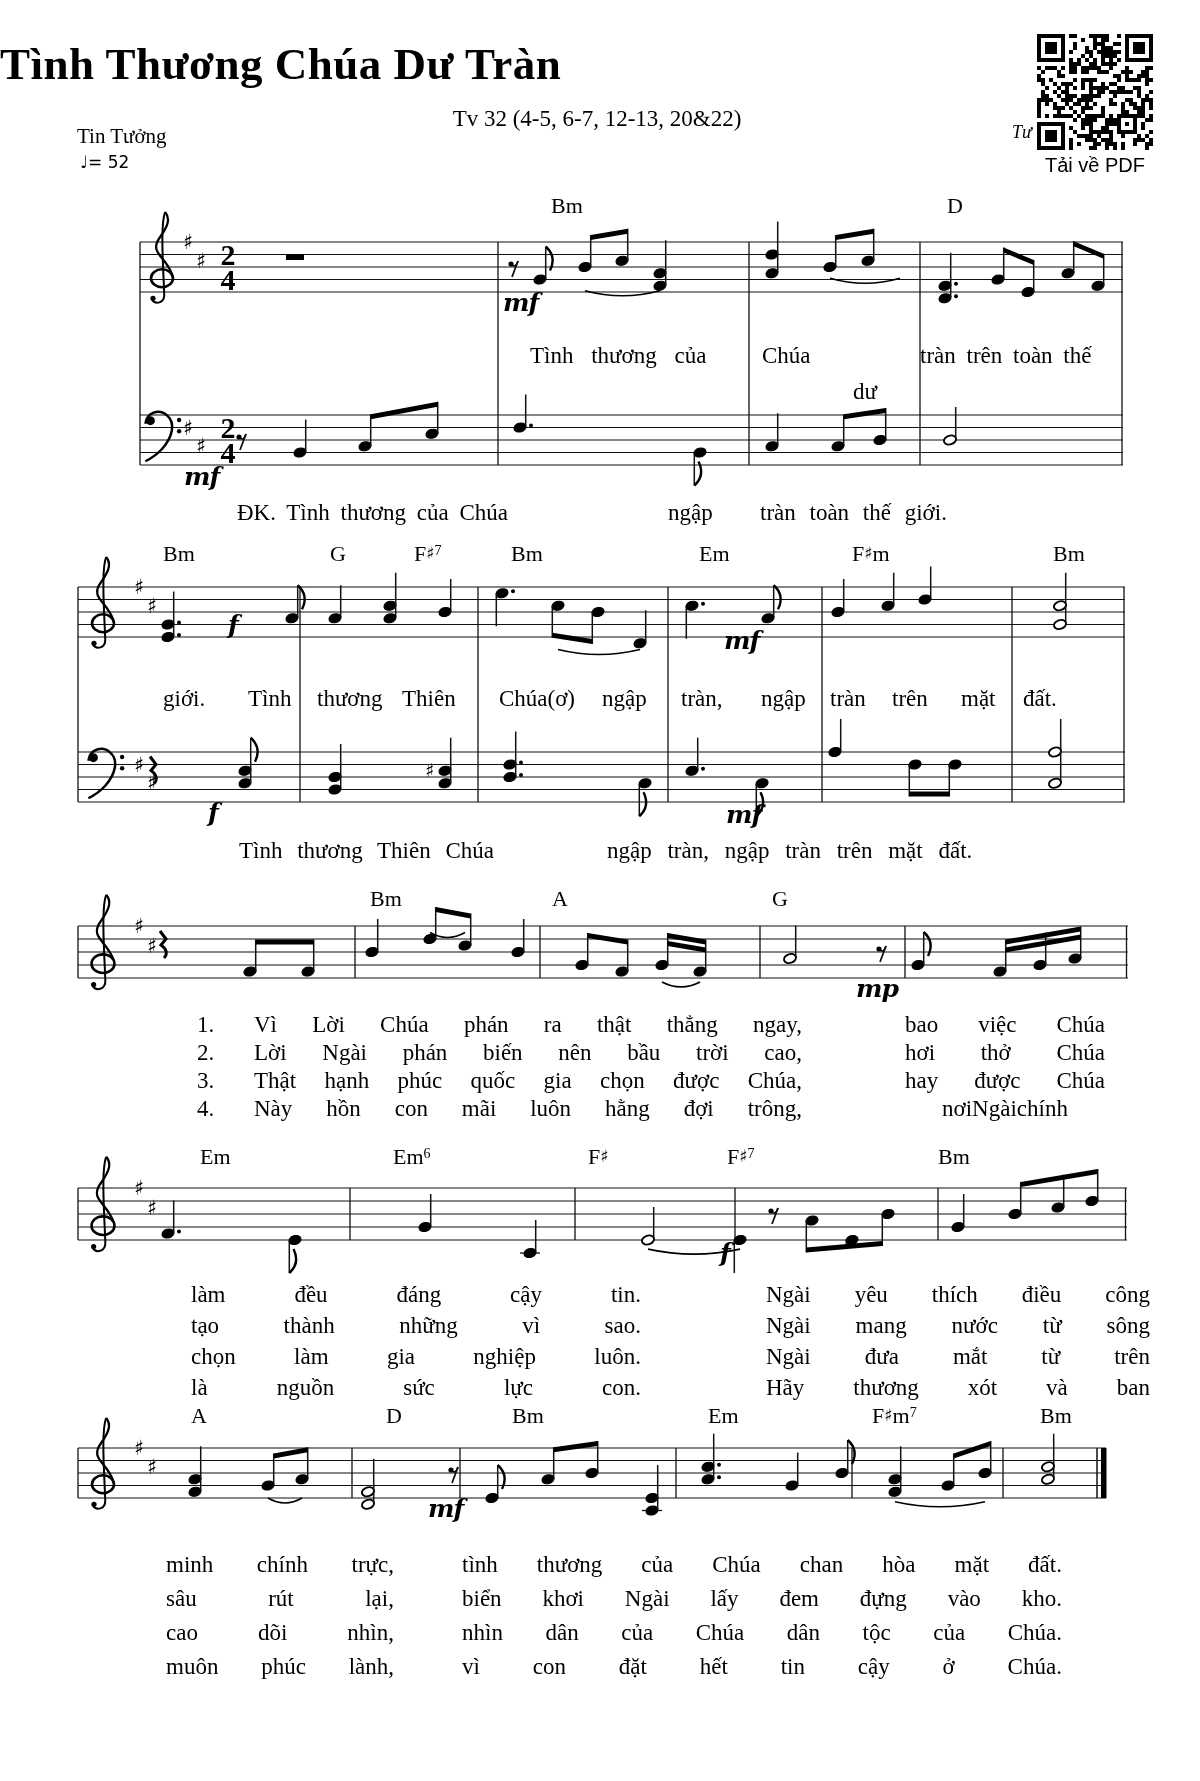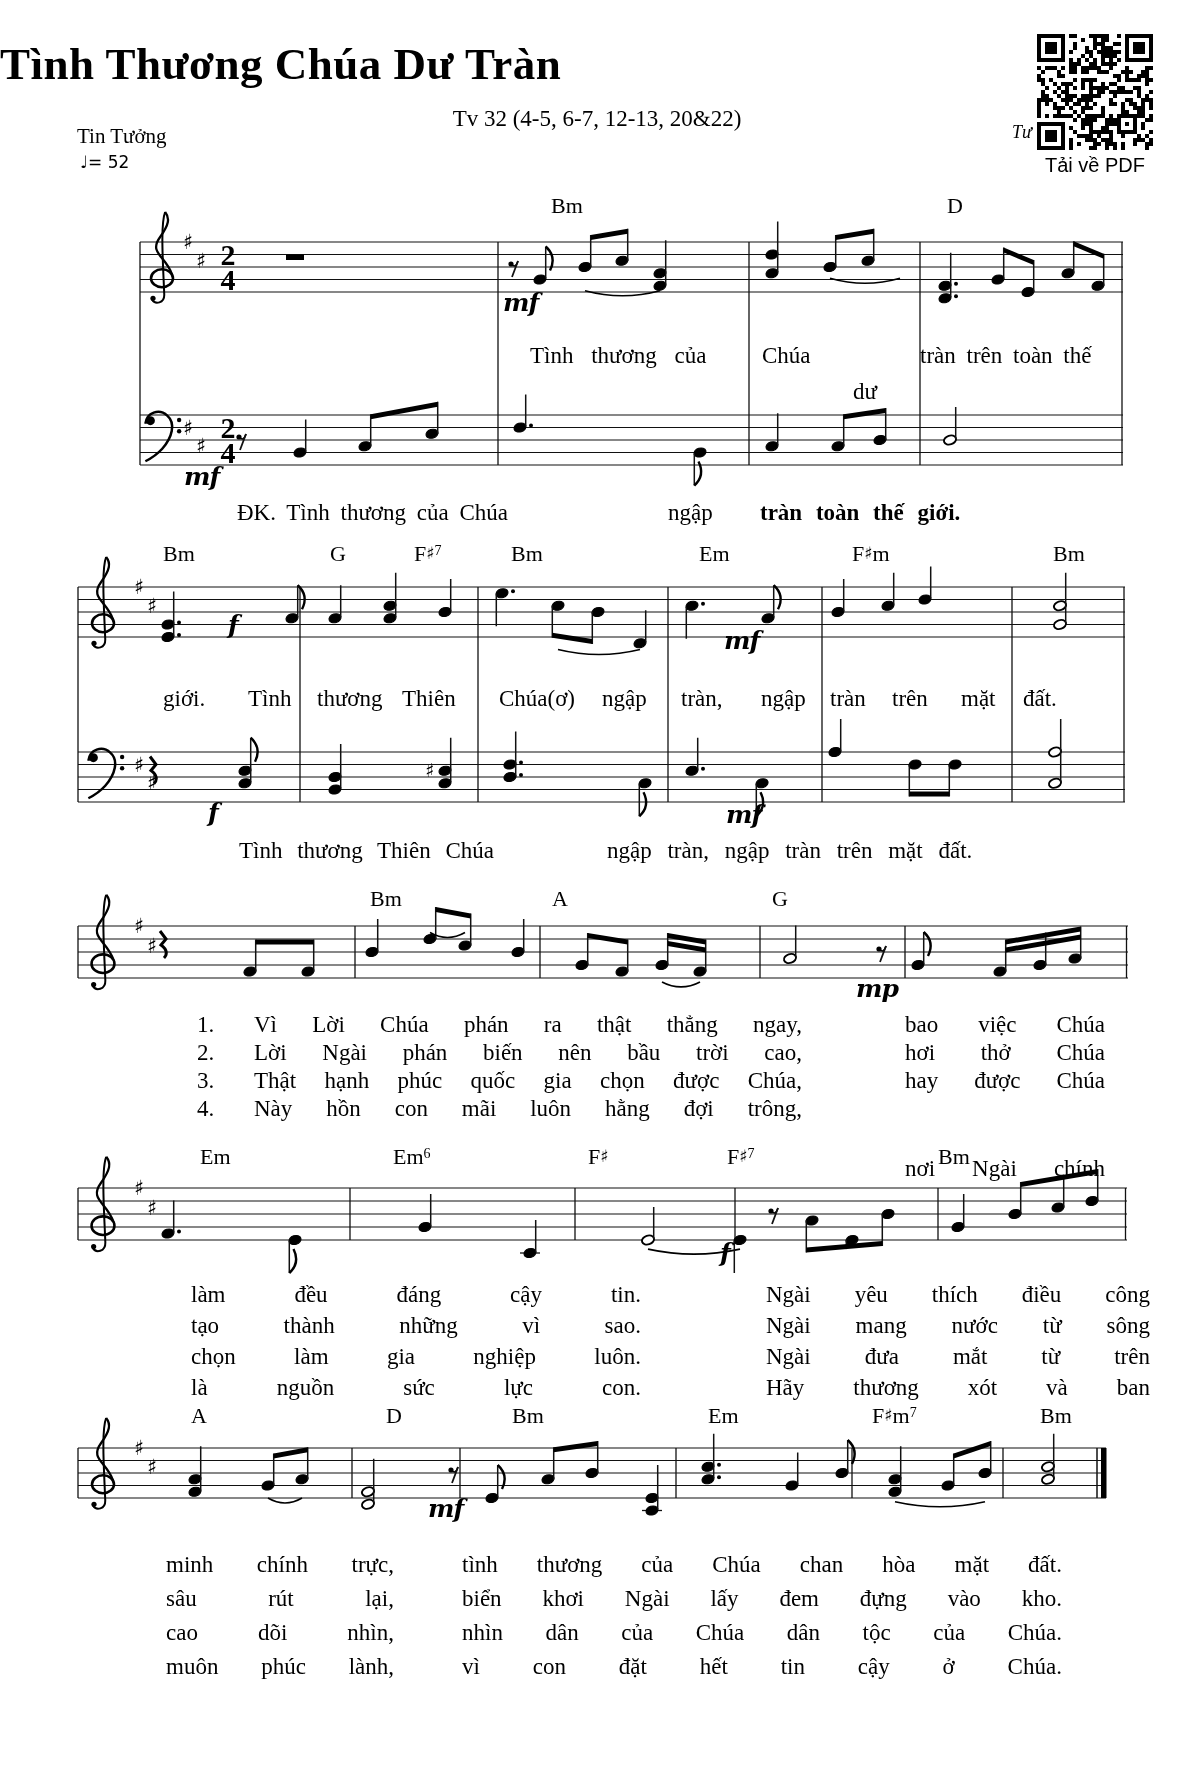--- a/index.html
+++ b/index.html
@@ -801,21 +801,21 @@
       <div class="chord" style="left: 708px; top: 1403px;">Em</div>
       <div class="chord" style="left: 872px; top: 1403px;">F<span class="sharp">♯</span>m<sup>7</sup></div>
       <div class="chord" style="left: 1040px; top: 1403px;">Bm</div>
       <div class="dyn" style="left: 428px; top: 1494px;">mf</div>
       <div class="lyr" style="left: 530px; top: 343px; word-spacing: 12px;">Tình thương của</div>
       <div class="lyr" style="left: 762px; top: 343px;">Chúa</div>
       <div class="lyr" style="left: 853px; top: 343px; margin-top: 36px;">dư</div>
       <div class="lyr" style="left: 920px; top: 343px; word-spacing: 5px;">tràn trên toàn thế</div>
       <div class="lyr" style="left: 237px; top: 500px; word-spacing: 5px;">ĐK. Tình thương của Chúa</div>
       <div class="lyr" style="left: 668px; top: 500px;">ngập</div>
-      <div class="lyr" style="left: 760px; top: 500px; word-spacing: 8px; font-weight: bold;">tràn toàn thế giới.</div>
+      <div class="lyr" style="left: 760px; top: 500px; word-spacing: 8px;">tràn toàn thế giới.</div>
       <div class="lyr" style="left: 163px; top: 686px;">giới.</div>
       <div class="lyr" style="left: 248px; top: 686px;">Tình</div>
       <div class="lyr" style="left: 317px; top: 686px;">thương</div>
       <div class="lyr" style="left: 402px; top: 686px; text-align: right;">Thiên</div>
       <div class="lyr" style="left: 499px; top: 686px;">Chúa(ơ)</div>
       <div class="lyr" style="left: 602px; top: 686px;">ngập</div>
       <div class="lyr" style="left: 681px; top: 686px;">tràn,</div>
       <div class="lyr" style="left: 761px; top: 686px;">ngập</div>
       <div class="lyr" style="left: 830px; top: 686px;">tràn</div>
       <div class="lyr" style="left: 892px; top: 686px;">trên</div>
@@ -875,21 +875,21 @@
       <div class="vrow" style="left: 254px; top: 1096px; width: 548px;">
         <span>Này</span>
         <span>hồn</span>
         <span>con</span>
         <span>mãi</span>
         <span>luôn</span>
         <span>hằng</span>
         <span>đợi</span>
         <span>trông,</span>
       </div>
-      <div class="vrow" style="left: 905px; top: 1156px; width: 200px;">
+      <div class="vrow" style="left: 905px; top: 1096px; width: 200px; justify-content: center;">
         <span>nơi</span>
         <span>Ngài</span>
         <span>chính</span>
       </div>
       <div class="vrow" style="left: 191px; top: 1282px; width: 450px;">
         <span>làm</span>
         <span>đều</span>
         <span>đáng</span>
         <span>cậy</span>
         <span>tin.</span>

